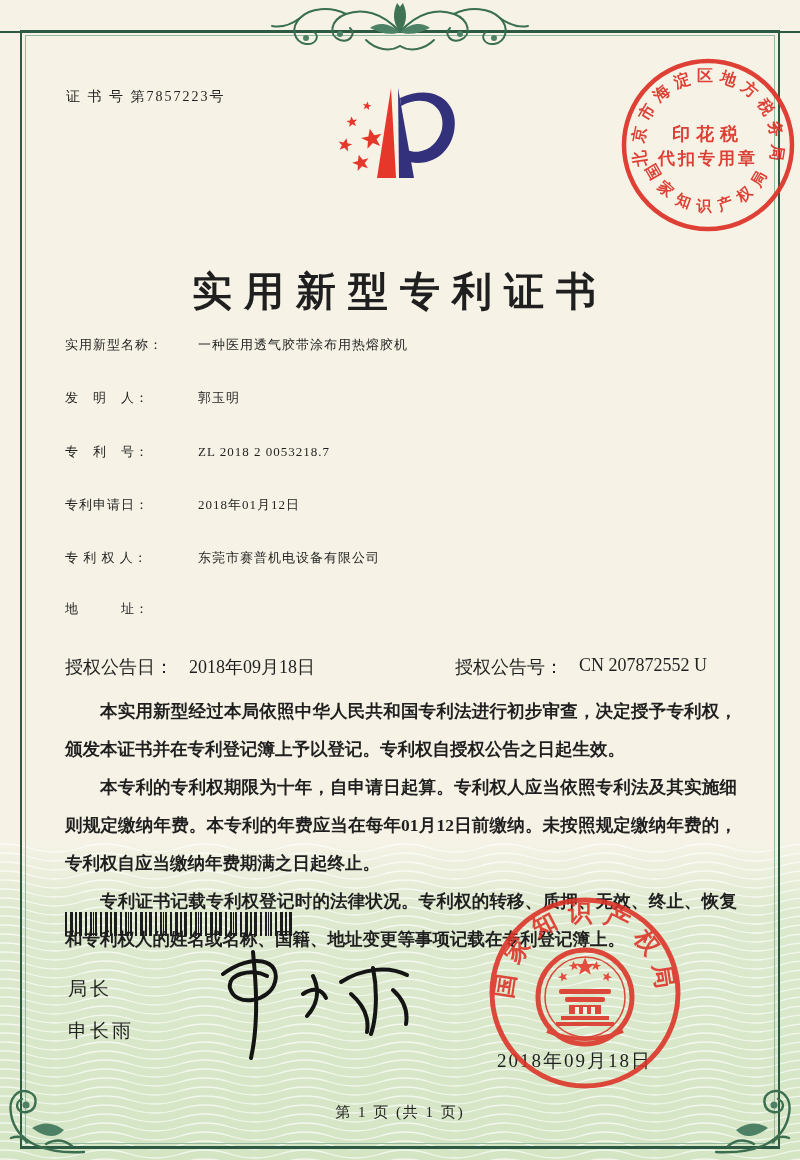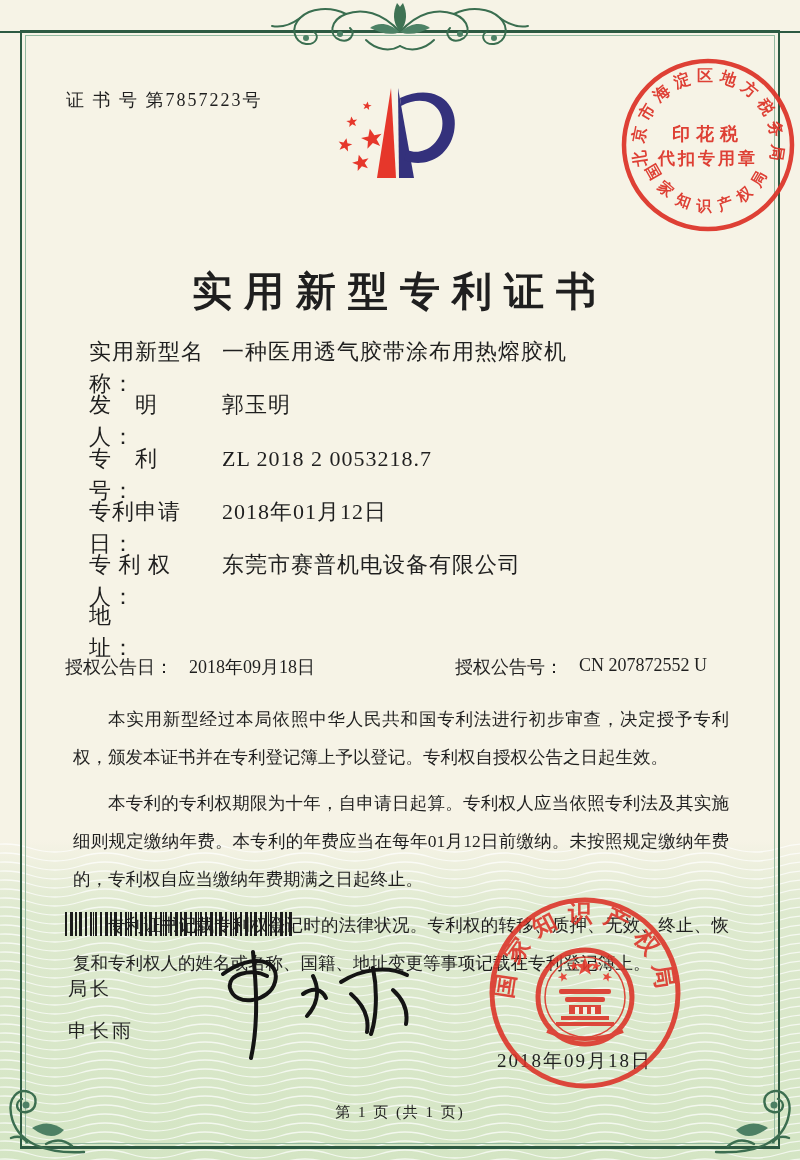--- a/index.html
+++ b/index.html
@@ -4,31 +4,31 @@
 <style>
   html,body{margin:0;padding:0;}
   .page{position:relative;width:800px;height:1160px;background:#f6f3e6;overflow:hidden;
         font-family:"Liberation Serif","DejaVu Serif",serif;color:#1f1f1f;}
   
   .topline{position:absolute;top:31px;left:0;width:800px;height:2px;background:#2d5a42;z-index:1;}
   .frame{position:absolute;left:20px;top:30px;width:756px;height:1114px;
          border:2px solid #2d5a42;border-bottom-width:3px;
          outline:1px solid #93b9a0;outline-offset:-6px;z-index:1;}
   
-  .certno{position:absolute;left:66px;top:88px;font-size:18px;letter-spacing:2px;z-index:3;}
+  .certno{position:absolute;left:66px;top:88px;font-size:14px;letter-spacing:2px;z-index:3;}
   .title{position:absolute;left:0;top:220px;width:100%;text-align:center;font-size:40px;
          font-weight:bold;letter-spacing:12px;z-index:3;margin-top:44px;}
-  .frow{position:absolute;left:65px;display:flex;font-size:22px;line-height:1.45;z-index:3;margin-left:24px;}
+  .frow{position:absolute;left:65px;display:flex;font-size:13px;line-height:1.45;z-index:3;}
   .flabel{width:133px;flex:none;letter-spacing:1px;}
   .fvalue{letter-spacing:1px;}
   .addr .fvalue{width:552px;word-break:break-all;}
   .grantlab{position:absolute;font-size:18px;z-index:3;display:flex;gap:16px;}
   .paras{position:absolute;left:65px;top:692px;width:672px;font-size:17.5px;line-height:38px;
          text-align:justify;z-index:3;}
-  .paras p{margin:8px;text-indent:2em;}
+  .paras p{margin:0;text-indent:2em;font-weight:bold;}
   .barcode{position:absolute;left:65px;top:912px;width:228px;height:24px;z-index:3;
      background:
        repeating-linear-gradient(90deg,#1c1c1c 0 2px,rgba(0,0,0,0) 2px 5px),
        repeating-linear-gradient(90deg,#1c1c1c 0 1px,rgba(0,0,0,0) 1px 7px);}
   .director{position:absolute;left:68px;top:976px;font-size:19px;letter-spacing:3px;z-index:3;}
   .dname{position:absolute;left:68px;top:1018px;font-size:19px;letter-spacing:3px;z-index:3;}
   .sealdate{position:absolute;left:497px;top:1048px;font-size:19px;letter-spacing:2px;z-index:3;}
   .footer{position:absolute;left:0;top:1103px;width:100%;text-align:center;font-size:15px;
           letter-spacing:2px;z-index:3;}
   svg{display:block;}

